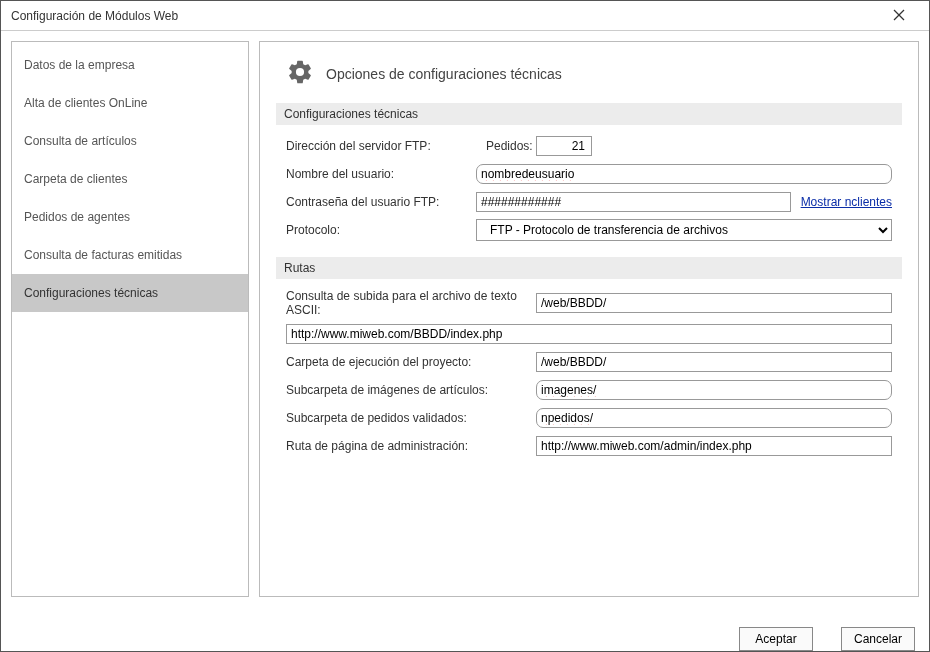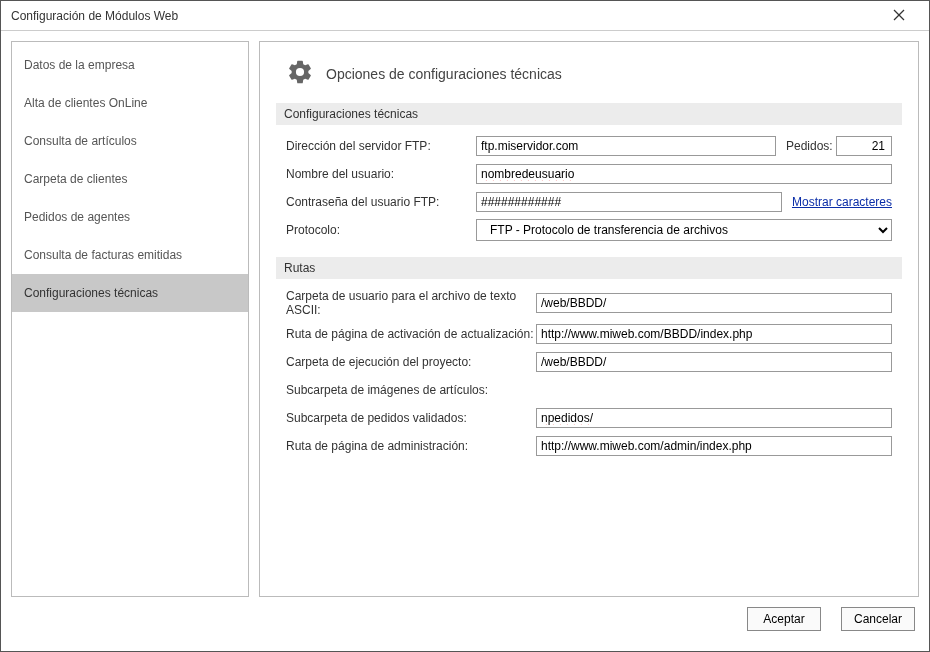--- a/index.html
+++ b/index.html
@@ -21,24 +21,24 @@
   .row { display:flex; align-items:center; margin-bottom:6px; min-height:22px; }
   .row .lbl { width:190px; font-size:12px; color:#333; }
   .row .lbl.wide { width:250px; }
   .row input[type=text], .row input[type=password] {
     flex:1; height:20px; border:1px solid #999; padding:1px 4px; font-family:inherit; font-size:12px; background:#fff;
   }
   .row .port-lbl { width:60px; text-align:left; padding-left:10px; font-size:12px; }
   .row input.port { width:56px; flex:0 0 56px; text-align:right; padding-right:6px; }
   .row select { flex:1; height:22px; border:1px solid #999; background:#fff; font-family:inherit; font-size:12px; padding:0 9px; }
   .link { color:#0a2da8; text-decoration:underline; padding-left:10px; white-space:nowrap; font-size:12px; }
-  .footer { height:44px; border-top:0; display:flex; justify-content:flex-end; align-items:flex-start; padding:0 14px; gap:20px; }
+  .footer { height:44px; border-top:0; display:flex; justify-content:flex-end; align-items:flex-end; padding:0 14px; gap:28px; }
   .btn { min-width:74px; height:24px; border:1px solid #888; background:#fafafa; font-family:inherit; font-size:12px; cursor:pointer; }
   input.ftp-main { flex:0 0 286px; }
-  .spellerr { text-decoration: underline wavy #d00; text-decoration-thickness:1px; text-underline-offset:2px; }
+  .spellerr { text-decoration: underline wavy #d00; text-decoration-thickness:1px; text-underline-offset:2px;border-radius:7px; }
 </style>
 </head>
 <body>
 
 <div class="window">
 
   <div class="titlebar">
     <div class="title">Configuración de Módulos Web</div>
     <div class="close">
       <svg width="12" height="12" viewBox="0 0 12 12">
@@ -69,66 +69,65 @@
             </svg>
         </span>
         <span class="ptitle">Opciones de configuraciones técnicas</span>
       </div>
 
       <div class="section-head">Configuraciones técnicas</div>
       <div class="fieldset">
 
         <div class="row">
           <div class="lbl">Dirección del servidor FTP:</div>
-          <input type="text" class="ftp-main" value="ftp.miservidor.com" style="">
           <div class="port-lbl">Pedidos:</div>
           <input type="text" class="port" value="21" style="">
         </div>
 
         <div class="row">
           <div class="lbl">Nombre del usuario:</div>
           <input type="text" class="spellerr" value="nombredeusuario" style="">
         </div>
 
         <div class="row">
           <div class="lbl">Contraseña del usuario FTP:</div>
           <input type="text" value="############" style="">
-          <a href="#" class="link">Mostrar caracteres</a>
+          <a href="#" class="link">Mostrar nclientes</a>
         </div>
 
         <div class="row">
           <div class="lbl">Protocolo:</div>
           <select>
             <option>FTP - Protocolo de transferencia de archivos</option>
           </select>
         </div>
 
 
       </div>
 
       <div class="section-head">Rutas</div>
       <div class="fieldset">
 
         <div class="row">
-          <div class="lbl wide">Carpeta de usuario para el archivo de texto ASCII:</div>
+          <div class="lbl wide">Consulta de subida para el archivo de texto ASCII:</div>
           <input type="text" value="/web/BBDD/" style="">
         </div>
 
         <div class="row">
-          <div class="lbl wide">Ruta de página de activación de actualización:</div>
           <input type="text" value="http://www.miweb.com/BBDD/index.php" style="">
         </div>
 
         <div class="row">
           <div class="lbl wide">Carpeta de ejecución del proyecto:</div>
           <input type="text" value="/web/BBDD/" style="">
         </div>
 
         <div class="row">
           <div class="lbl wide">Subcarpeta de imágenes de artículos:</div>
+          <input type="text" class="spellerr" value="imagenes/" style="">
         </div>
 
         <div class="row">
           <div class="lbl wide">Subcarpeta de pedidos validados:</div>
           <input type="text" class="spellerr" value="npedidos/" style="">
         </div>
 
 
         <div class="row">
           <div class="lbl wide">Ruta de página de administración:</div>

